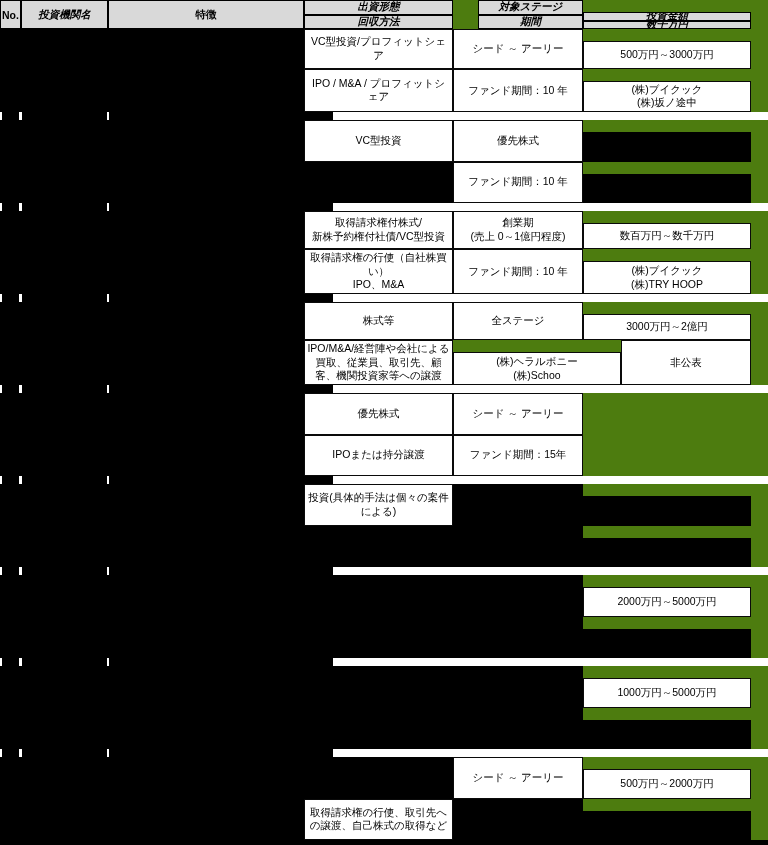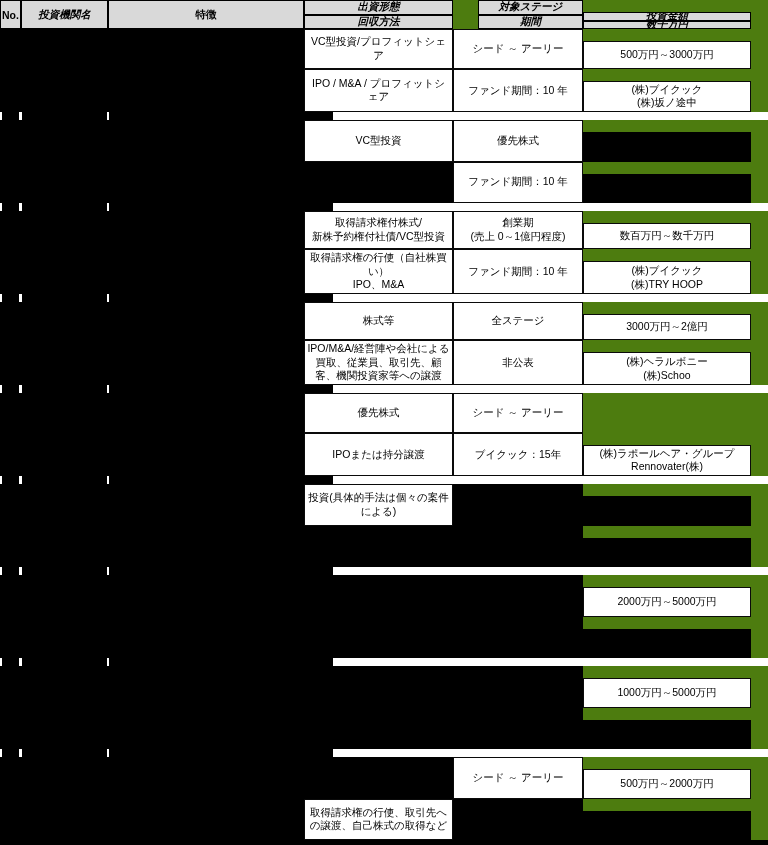--- a/index.html
+++ b/index.html
@@ -155,23 +155,23 @@
         <div class="cell c3 black"></div>
       <div class="cell c4 white">株式等</div>
       <div class="cell c5 white">全ステージ</div>
       <div class="cell c6 white">3000万円～2億円</div>
     </div>
     <div class="row">
       <div class="cell c1 black"></div>
         <div class="cell c2 black"></div>
         <div class="cell c3 black"></div>
       <div class="cell c4 white">IPO/M&amp;A/経営陣や会社による買取、従業員、取引先、顧客、機関投資家等への譲渡</div>
-      <div class="cell c5 white">非公表</div>
       <div class="cell c6 white">(株)ヘラルボニー
 (株)Schoo</div>
+      <div class="cell c5 white">非公表</div>
     </div>
   </div>
 
   <div class="gap">
     <div class="gseg gw g1"></div>
       <div class="gseg gb g2"></div>
       <div class="gseg gw g3"></div>
       <div class="gseg gb g4"></div>
       <div class="gseg gw g5"></div>
       <div class="gseg gb g6"></div>
@@ -184,23 +184,21 @@
         <div class="cell c2 black"></div>
         <div class="cell c3 black"></div>
       <div class="cell c4 white">優先株式</div>
       <div class="cell c5 white">シード ～ アーリー</div>
     </div>
     <div class="row">
       <div class="cell c1 black"></div>
         <div class="cell c2 black"></div>
         <div class="cell c3 black"></div>
       <div class="cell c4 white">IPOまたは持分譲渡</div>
-      <div class="cell c5 white">ブイクック：15年</div>
-      <div class="cell c6 white">(株)ラポールヘア・グループ
-Rennovater(株)</div>
+      <div class="cell c5 white">ファンド期間：15年</div>
     </div>
   </div>
 
   <div class="gap">
     <div class="gseg gw g1"></div>
       <div class="gseg gb g2"></div>
       <div class="gseg gw g3"></div>
       <div class="gseg gb g4"></div>
       <div class="gseg gw g5"></div>
       <div class="gseg gb g6"></div>

